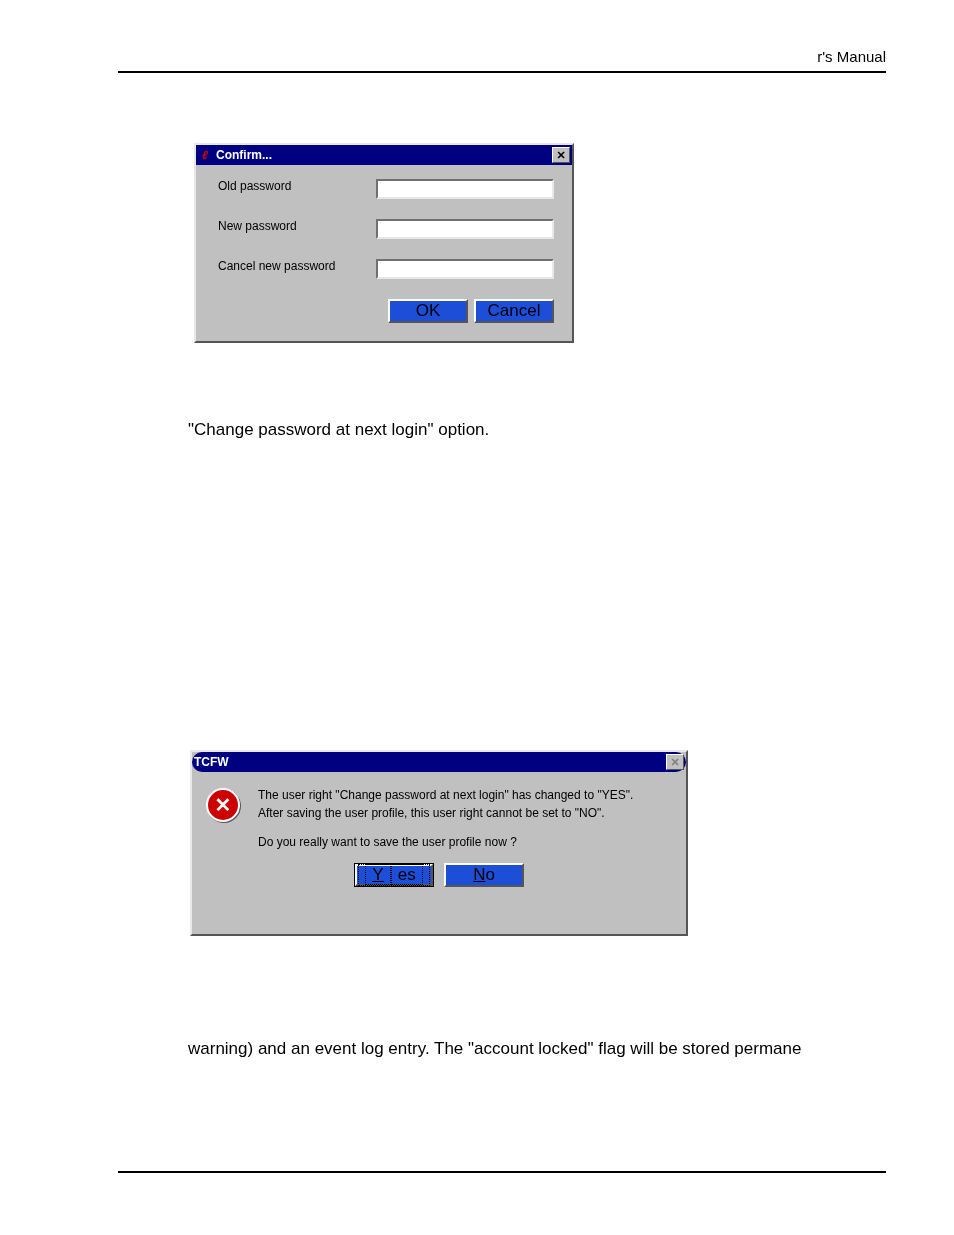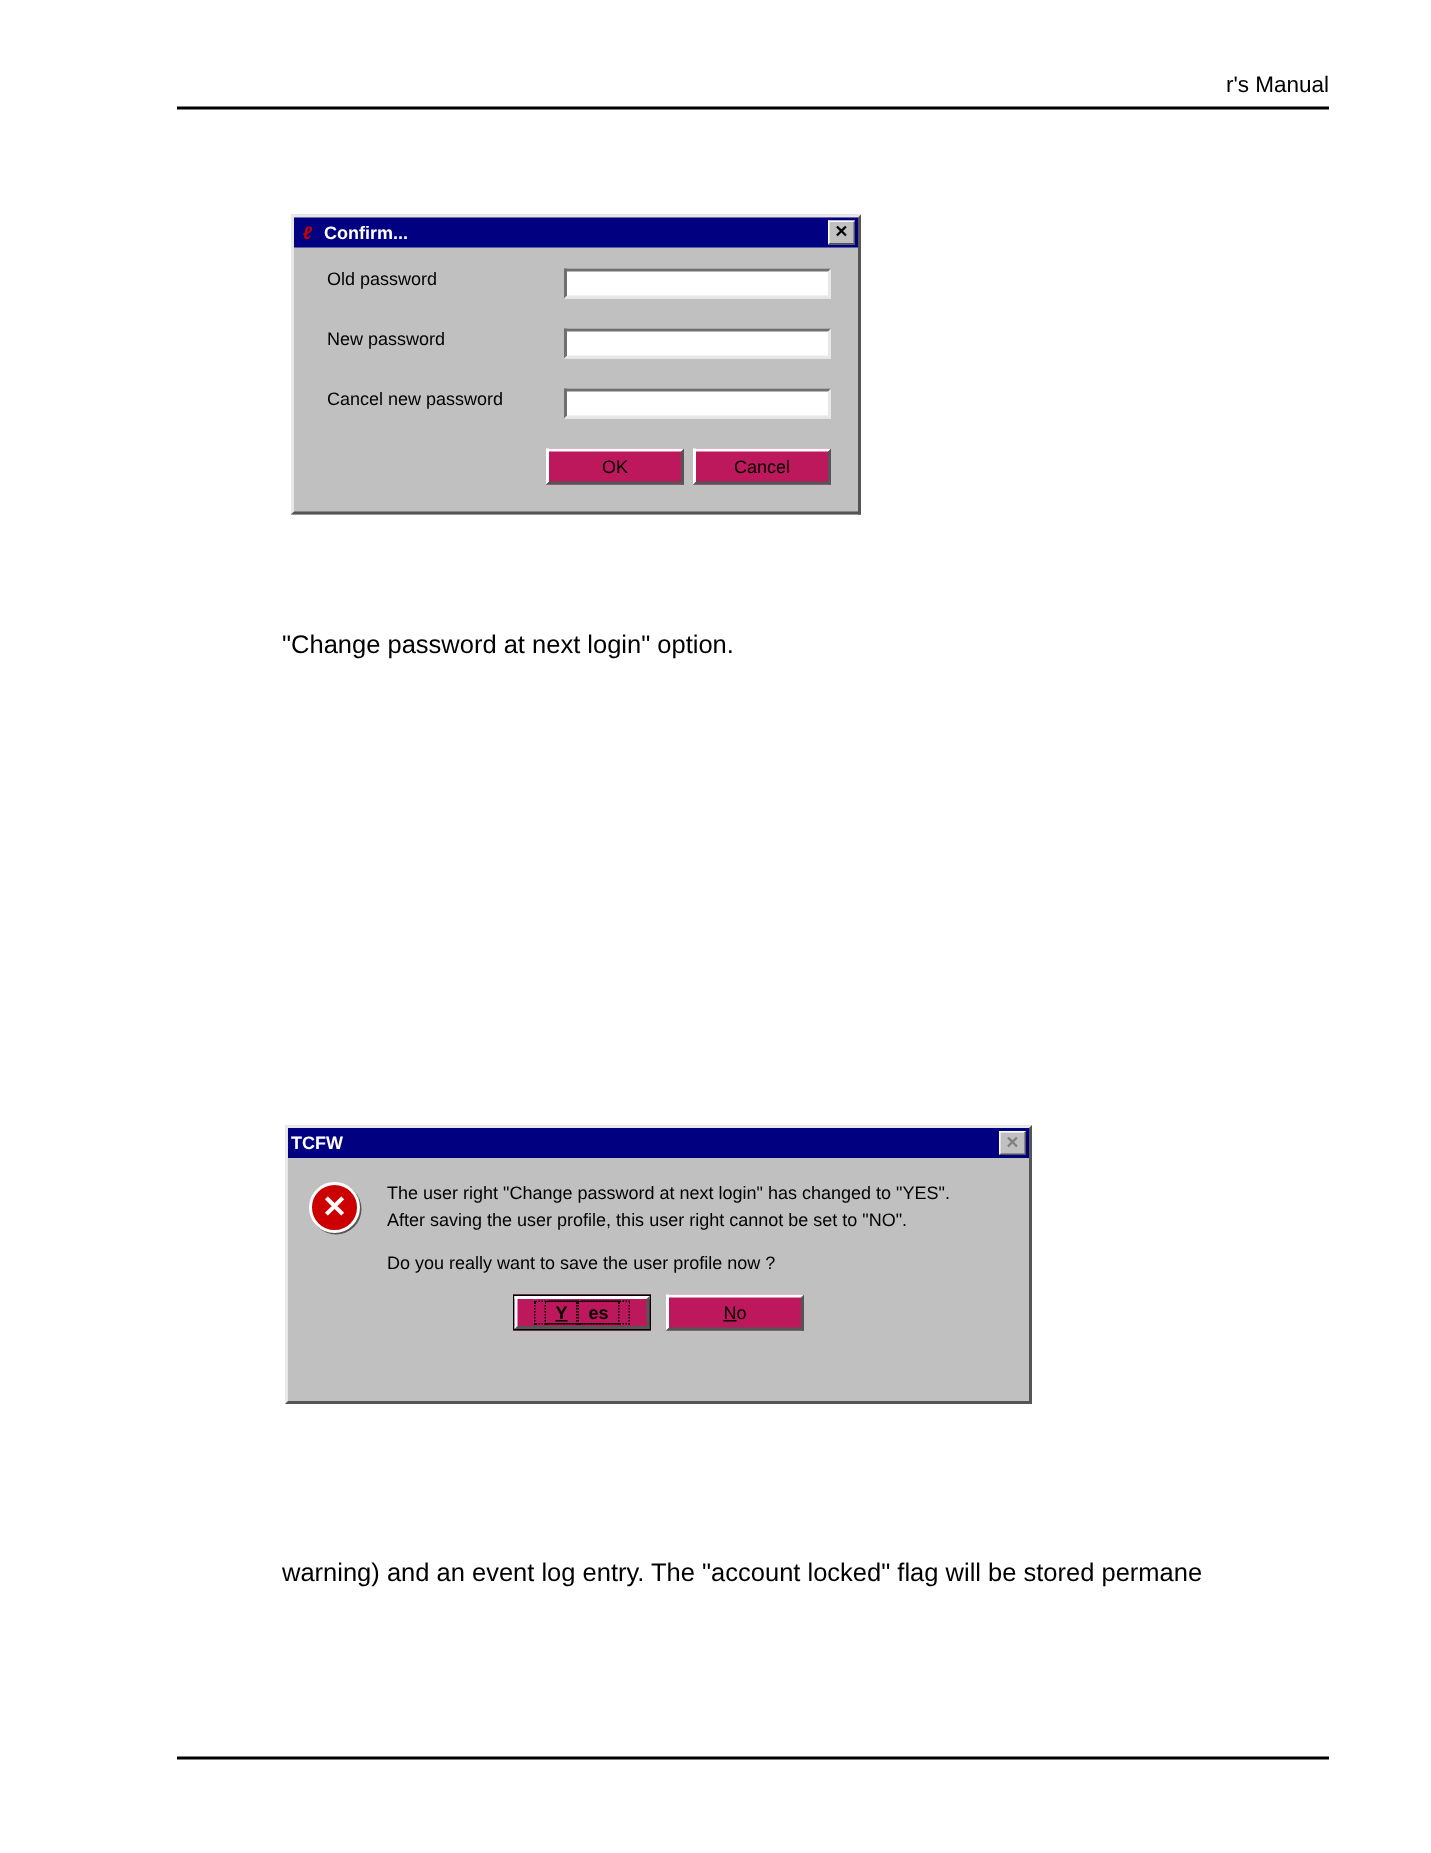--- a/index.html
+++ b/index.html
@@ -116,28 +116,28 @@
     border-bottom: 2px solid #e8e8e8;
     box-sizing: border-box;
   }
   .dlg1-buttons {
     display: flex;
     justify-content: flex-end;
     gap: 6px;
     padding-right: 0;
   }
   .win-btn {
-    width: 92px;
+    width: 80px;
     height: 24px;
-    background: #be185d;
+    background: #1d4ed8;
     border-top: 2px solid #fff;
     border-left: 2px solid #fff;
     border-right: 2px solid #555;
     border-bottom: 2px solid #555;
-    font-size: 12px;
+    font-size: 17px;
     display: flex;
     align-items: center;
     justify-content: center;
     box-sizing: border-box;
   }
 
   
   .body-text {
     position: absolute;
     left: 188px;
@@ -157,20 +157,21 @@
     border-top: 2px solid #e8e8e8;
     border-left: 2px solid #e8e8e8;
     border-right: 2px solid #555;
     border-bottom: 2px solid #555;
     box-sizing: border-box;
     font-family: Tahoma, Arial, sans-serif;
     font-size: 12px;
   }
   .dlg2 .titlebar {
     background: #000080;
+    border-radius: 10px;
   }
   .dlg2 .close-btn.disabled {
     color: #808080;
   }
   .dlg2-body {
     display: flex;
     padding: 16px 14px 10px 14px;
   }
   .error-icon {
     width: 34px;
@@ -201,21 +202,20 @@
   .dlg2-buttons {
     display: flex;
     justify-content: center;
     gap: 10px;
     padding-bottom: 10px;
   }
   .win-btn.default {
     border: 1px solid #000;
     padding: 0;
     box-sizing: border-box;
-    font-weight: bold;
   }
   .win-btn.default .inner {
     border-top: 2px solid #fff;
     border-left: 2px solid #fff;
     border-right: 2px solid #555;
     border-bottom: 2px solid #555;
     width: 100%;
     height: 100%;
     display: flex;
     align-items: center;

